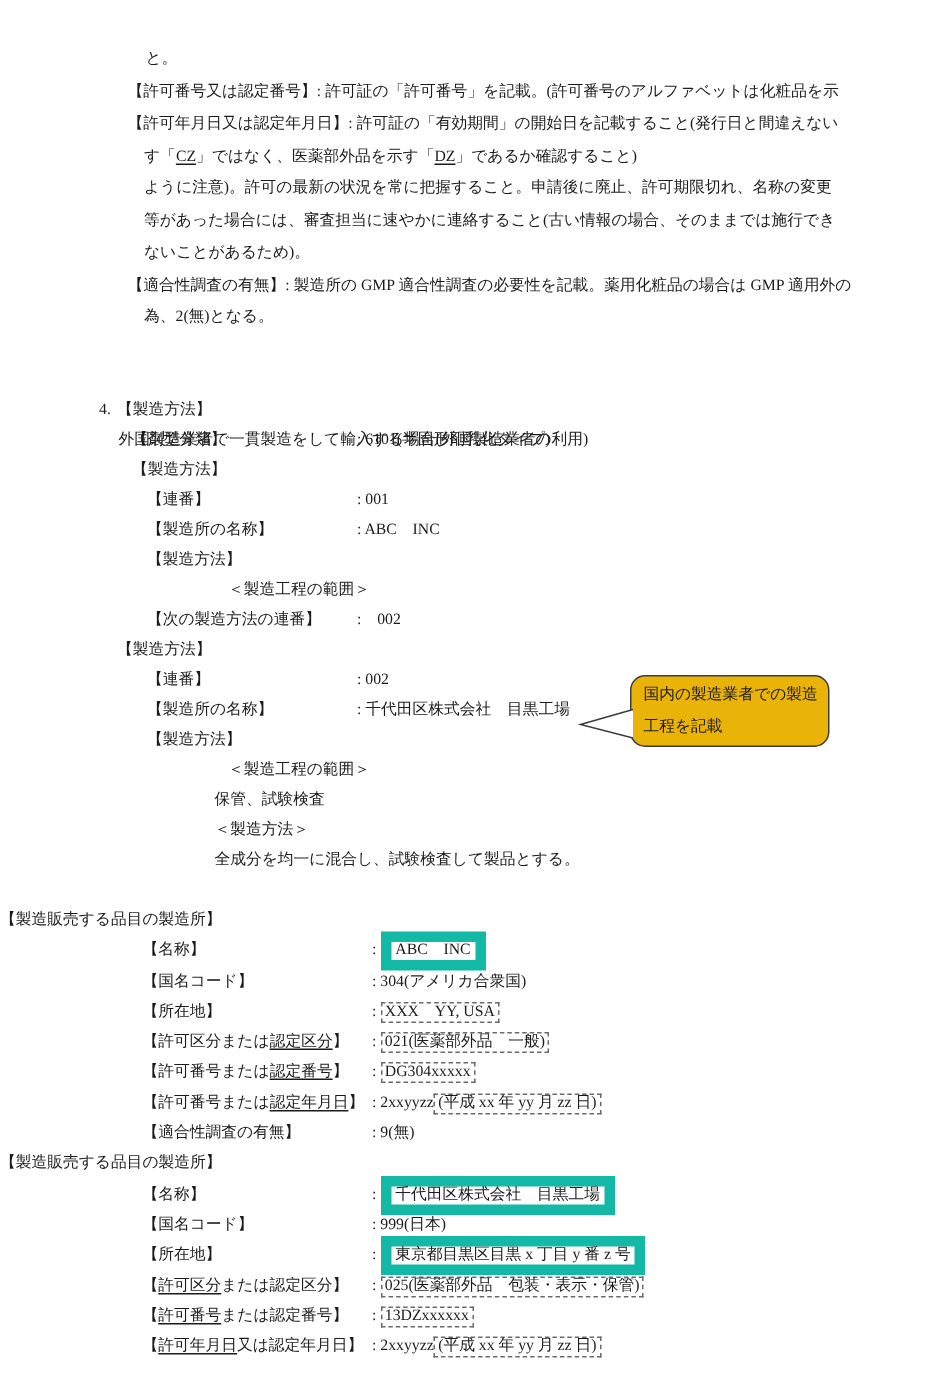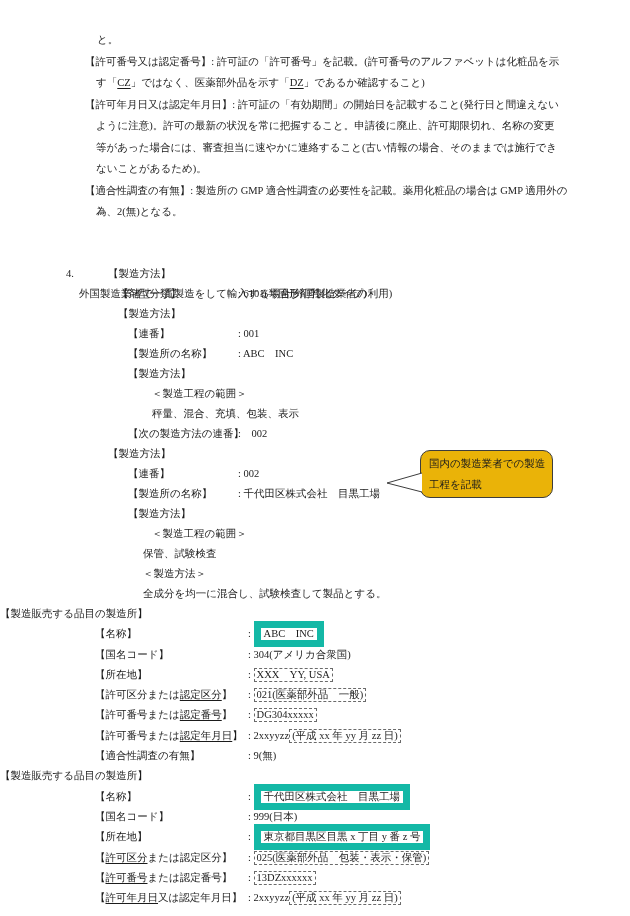--- a/index.html
+++ b/index.html
@@ -13,21 +13,21 @@
   .nline{white-space:pre;height:21.5px;line-height:21.5px;}
   .ncont{margin-left:97px;}
   .nfirst{margin-left:85px;}
   .nwrap{margin-left:96px;}
   
   #sec4{position:absolute;top:244px;left:0;right:0;}
   .s4head{position:relative;height:20px;line-height:20px;white-space:pre;}
   .s4num{position:absolute;left:66px;}
   .s4title{position:absolute;left:79px;}
   .srow{position:relative;height:20px;line-height:20px;white-space:pre;}
-  .slab{position:absolute;margin-left:30px;}
+  .slab{position:absolute;}
   .l1{left:78px;}.l2{left:88px;text-align:right;}.l3{left:98px;}
   .stext{position:absolute;}
   .sr{left:152px;}.st{left:143px;}
   .sval{position:absolute;left:238px;}
   
   #factories{position:absolute;top:604px;left:0;right:0;}
   .fhead{height:20.3px;line-height:20.3px;white-space:pre;}
   .frow{position:relative;height:20.3px;line-height:20.3px;white-space:pre;}
   .flab{position:absolute;left:95px;}
   .fval{position:absolute;left:248px;}
@@ -45,43 +45,42 @@
   .ctail{position:absolute;left:383px;top:468px;z-index:3;}
 </style>
 </head>
 <body>
 
 <div class="page">
 
   <div id="notes">
       <div class="nline ncont">と。</div>
       <div class="nline nfirst"><span>【許可番号又は認定番号】: 許可証の「許可番号」を記載。(許可番号のアルファベットは化粧品を示</span></div>
+      <div class="nline nfirst"><span>【許可年月日又は認定年月日】: 許可証の「有効期間」の開始日を記載すること(発行日と間違えない</span></div>
       <div class="nline nwrap"><span>す「</span><span class="u ">CZ</span><span>」ではなく、医薬部外品を示す「</span><span class="u ">DZ</span><span>」であるか確認すること)</span></div>
-      <div class="nline nfirst"><span>【許可年月日又は認定年月日】: 許可証の「有効期間」の開始日を記載すること(発行日と間違えない</span></div>
       <div class="nline nwrap"><span>ように注意)。許可の最新の状況を常に把握すること。申請後に廃止、許可期限切れ、名称の変更</span></div>
       <div class="nline nwrap"><span>等があった場合には、審査担当に速やかに連絡すること(古い情報の場合、そのままでは施行でき</span></div>
       <div class="nline nwrap"><span>ないことがあるため)。</span></div>
       <div class="nline nfirst"><span>【適合性調査の有無】: 製造所の GMP 適合性調査の必要性を記載。薬用化粧品の場合は GMP 適用外の</span></div>
       <div class="nline nwrap"><span>為、2(無)となる。</span></div>
     </div>
 
   <div id="sec4">
     <div class="s4head">
       <span class="s4num">4.</span>
       <span class="s4title">外国製造業者で一貫製造をして輸入する場合(外国製造業者の利用)</span>
     </div>
     <div>
         <div class="srow"><span class="slab l1"><span>【製造方法】</span></span></div>
         <div class="srow"><span class="slab l2"><span>【剤型分類】</span></span><span class="sval"><span>: 6101(半固形剤乳化タイプ)</span></span></div>
         <div class="srow"><span class="slab l2"><span>【製造方法】</span></span></div>
         <div class="srow"><span class="slab l3"><span>【連番】</span></span><span class="sval"><span>: 001</span></span></div>
         <div class="srow"><span class="slab l3"><span>【製造所の名称】</span></span><span class="sval"><span>: ABC　INC</span></span></div>
         <div class="srow"><span class="slab l3"><span>【製造方法】</span></span></div>
         <div class="srow"><span class="stext sr">＜製造工程の範囲＞</span></div>
-        <div class="srow"><span class="stext sr">秤量、混合、充填、包装、表示</span></div>
         <div class="srow"><span class="slab l3"><span>【次の製造方法の連番】</span></span><span class="sval"><span>:    002</span></span></div>
         <div class="srow"><span class="slab l1"><span>【製造方法】</span></span></div>
         <div class="srow"><span class="slab l3"><span>【連番】</span></span><span class="sval"><span>: 002</span></span></div>
         <div class="srow"><span class="slab l3"><span>【製造所の名称】</span></span><span class="sval"><span>: 千代田区株式会社　目黒工場</span></span></div>
         <div class="srow"><span class="slab l3"><span>【製造方法】</span></span></div>
         <div class="srow"><span class="stext sr">＜製造工程の範囲＞</span></div>
         <div class="srow"><span class="stext st">保管、試験検査</span></div>
         <div class="srow"><span class="stext st">＜製造方法＞</span></div>
         <div class="srow"><span class="stext st">全成分を均一に混合し、試験検査して製品とする。</span></div>
       </div>

